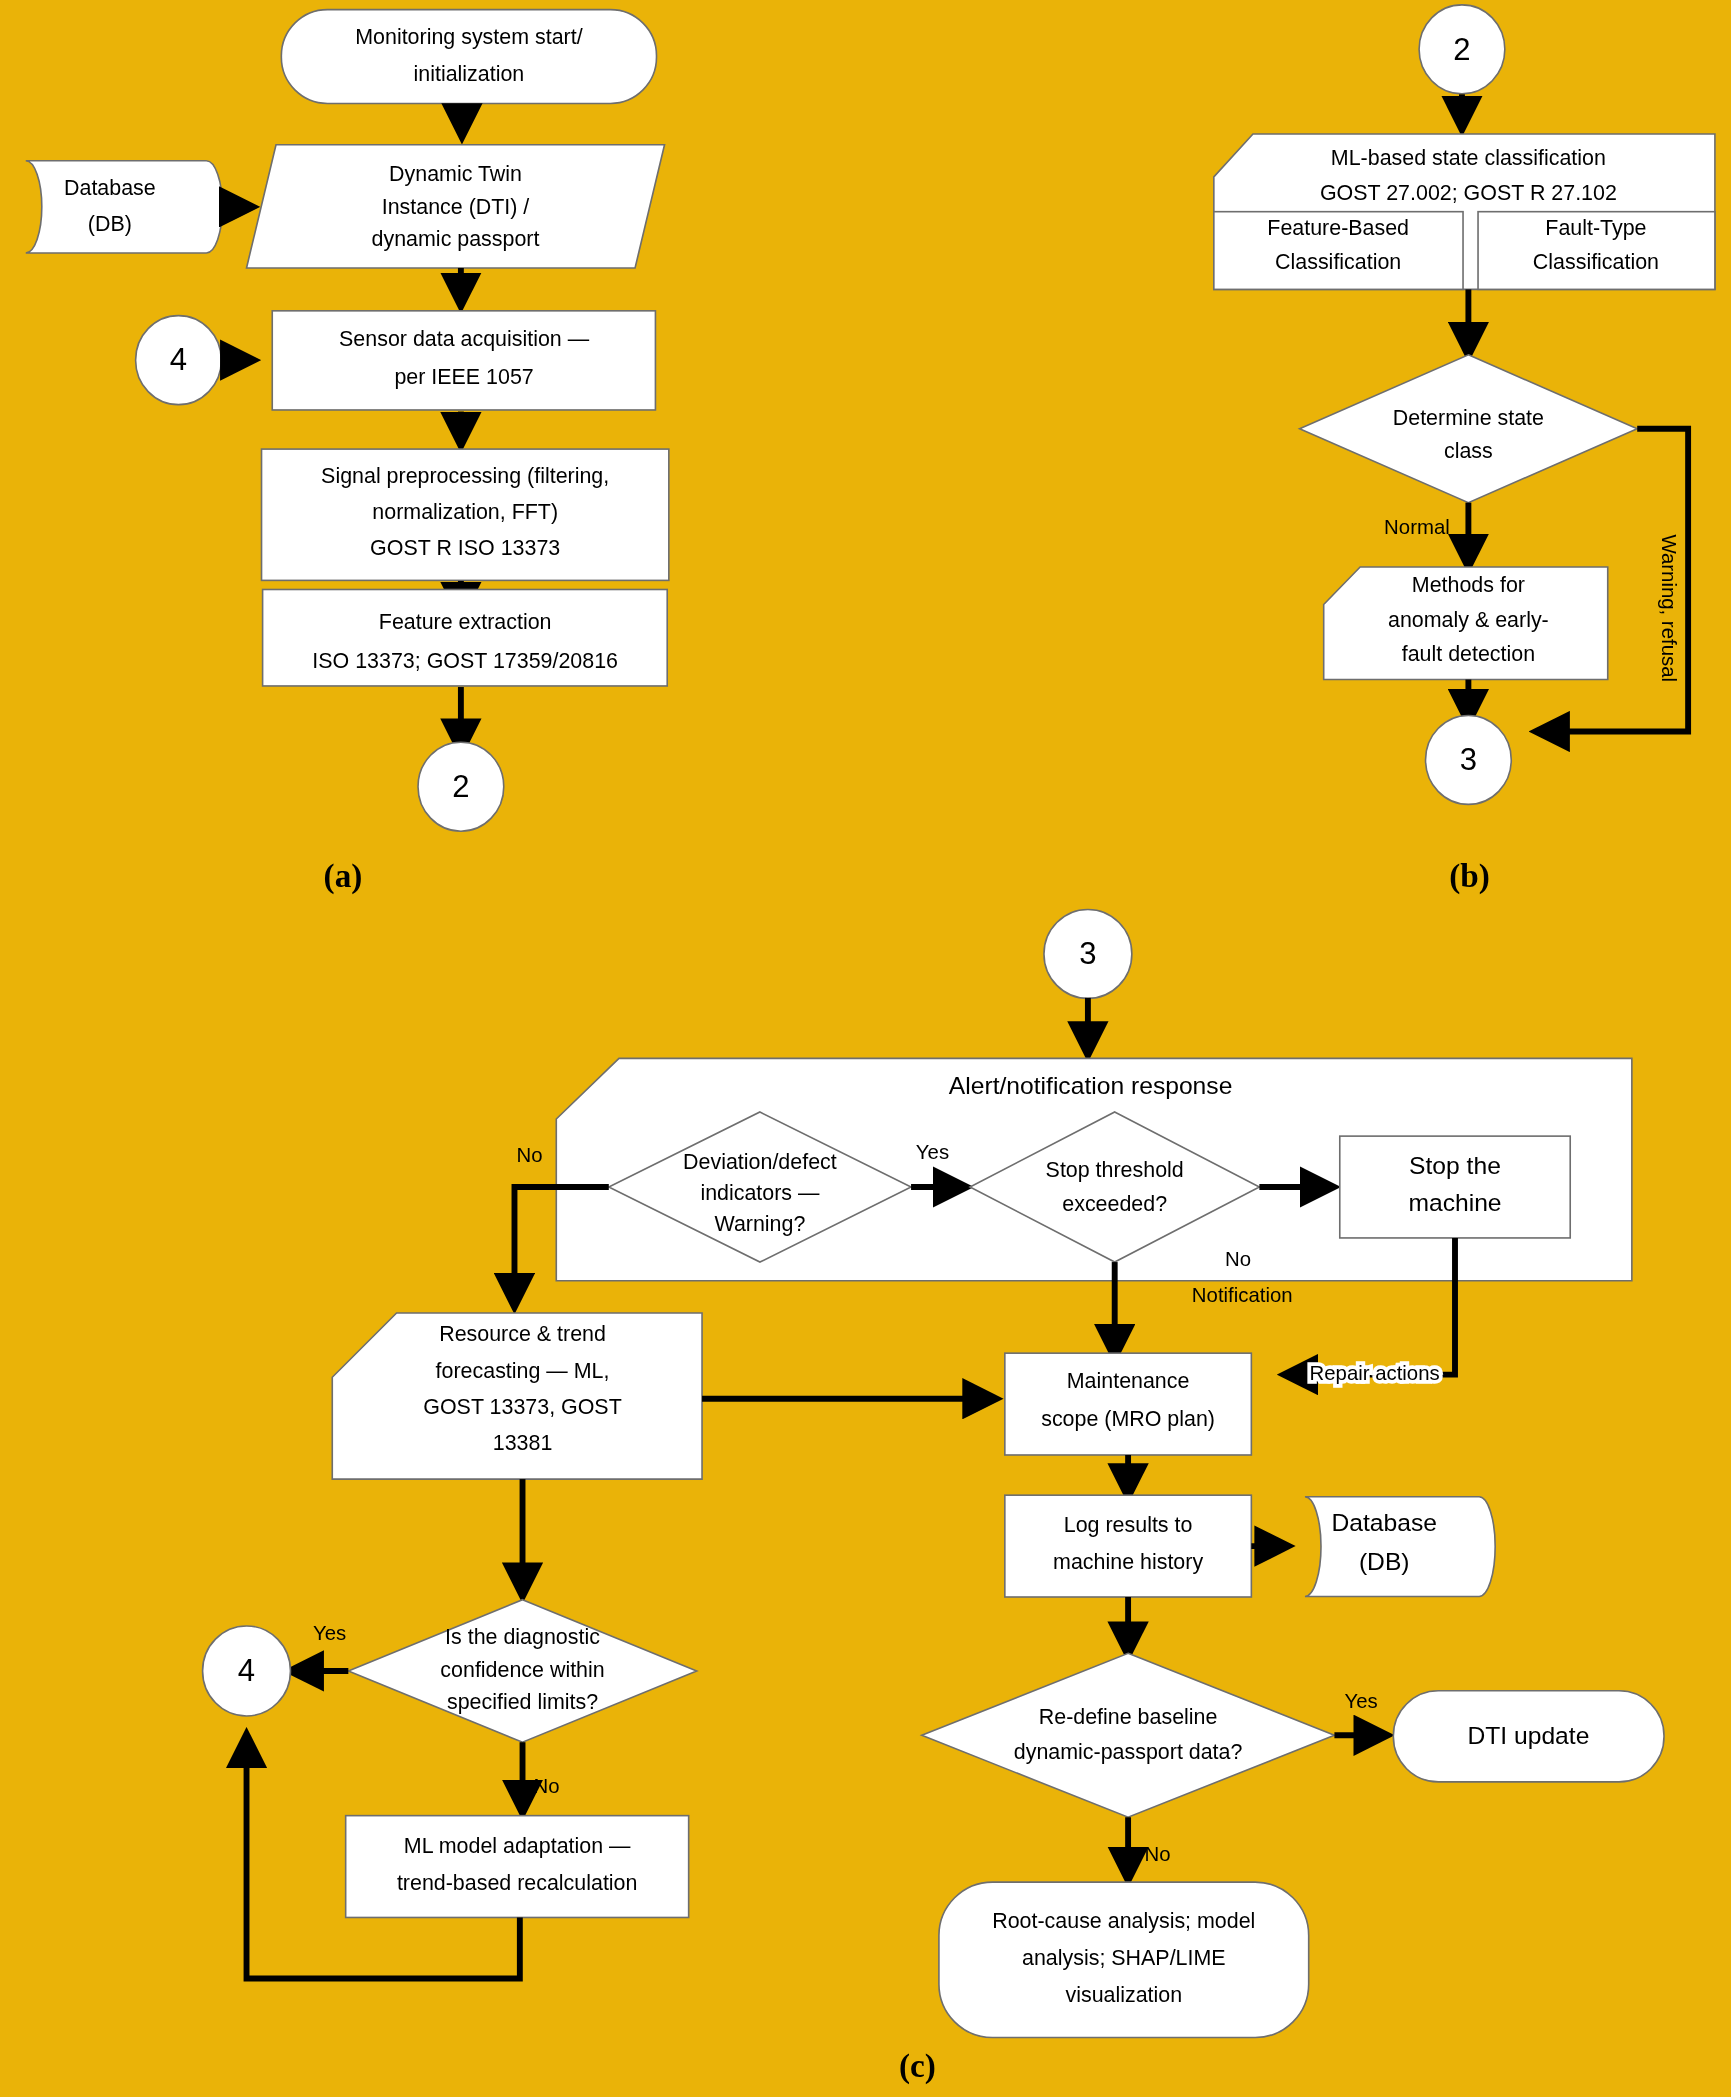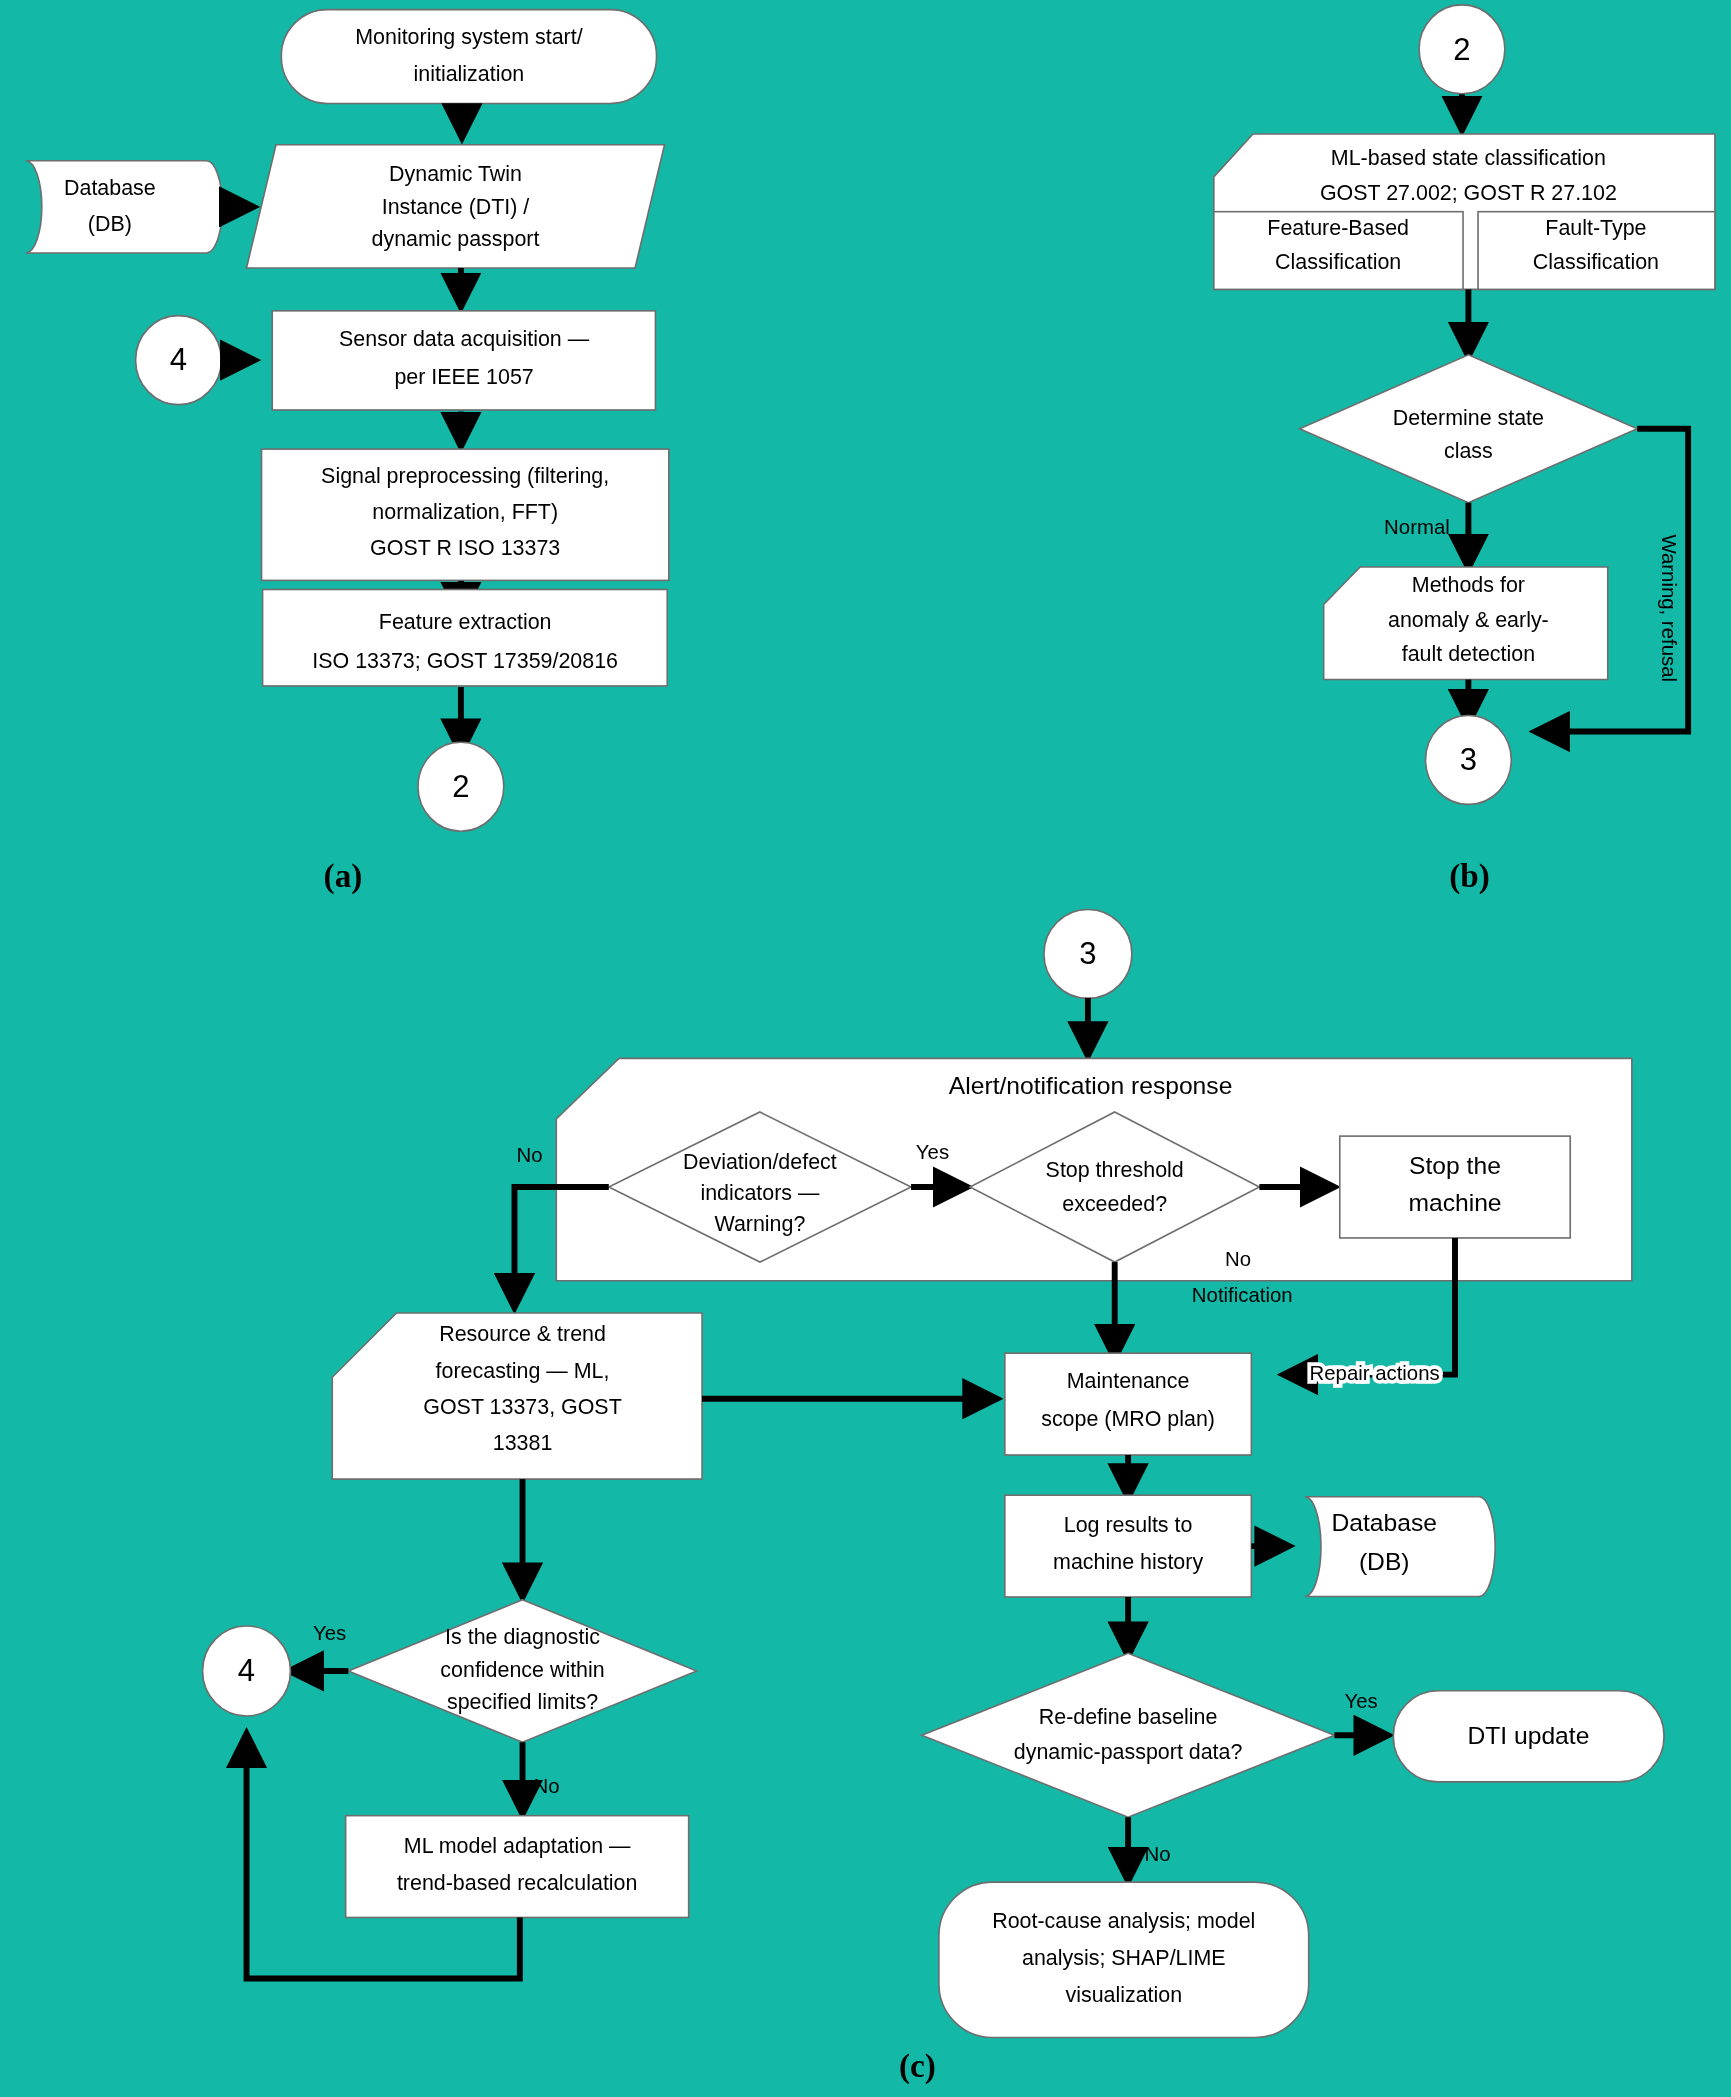--- a/index.html
+++ b/index.html
@@ -1,17 +1,17 @@
 <!DOCTYPE html>
 <html style="font-size:8.6px"><head>
 <meta charset="utf-8">
 <style>
   html,body{margin:0;padding:0;background:#ffffff;}
   body{font-family:"Liberation Sans", sans-serif;}
-  #root{position:relative;width:1731px;height:2097px;background:#14b8a6;overflow:hidden;}
+  #root{position:relative;width:1731px;height:2097px;background:#eab308;overflow:hidden;}
   svg#flow{position:absolute;left:0;top:0;width:1731px;height:2097px;}
   .shape{fill:#ffffff;stroke:#6e6e6e;stroke-width:3;}
   .conn{fill:none;stroke:#000000;stroke-width:11;}
   .arrowhead{fill:#000000;stroke:none;}
   .nodetext{font-family:"Liberation Sans", sans-serif;fill:#000;font-size:40px;text-anchor:middle;dominant-baseline:middle;}
   .nodetext.big{font-size:46px;}
   .edgelabel{font-family:"Liberation Sans", sans-serif;fill:#000;font-size:38px;text-anchor:middle;dominant-baseline:middle;}
   .conn-num{font-family:"Liberation Sans", sans-serif;fill:#000;font-size:58px;text-anchor:middle;dominant-baseline:middle;}
   .panel-label{font-family:"Liberation Serif", serif;font-weight:bold;fill:#000;font-size:62px;text-anchor:middle;dominant-baseline:middle;}
 </style>

